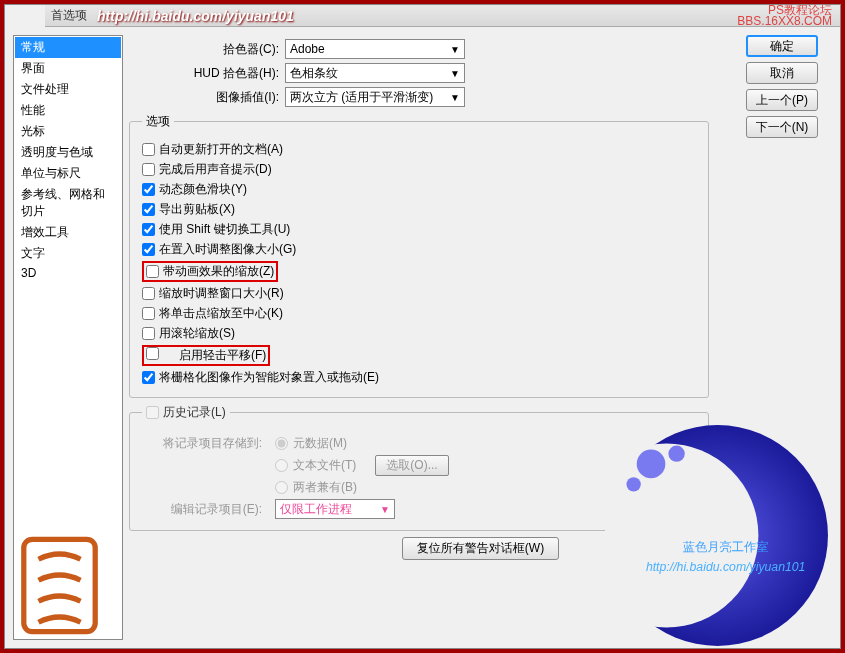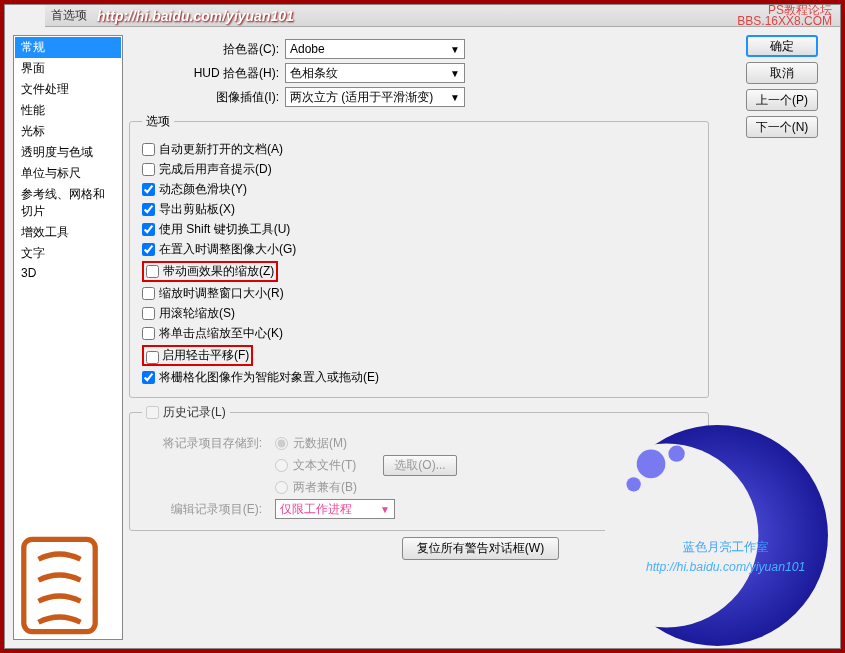--- a/index.html
+++ b/index.html
@@ -144,31 +144,31 @@
             </div>
             <div class="chk">
               <span style="display: inline-flex; align-items: center; gap: 4px; justify-content: flex-end;">
                 <input type="checkbox" style="">
                 <span>缩放时调整窗口大小(R)</span>
               </span>
             </div>
             <div class="chk">
               <span style="display: inline-flex; align-items: center; gap: 4px;">
                 <input type="checkbox" style="">
+                <span>将单击点缩放至中心(K)</span>
+              </span>
+            </div>
+            <div class="chk">
+              <span style="display: inline-flex; align-items: center; gap: 4px;">
+                <input type="checkbox" style="">
                 <span>用滚轮缩放(S)</span>
               </span>
             </div>
             <div class="chk">
-              <span style="display: inline-flex; align-items: center; gap: 4px;">
-                <input type="checkbox" style="">
-                <span>将单击点缩放至中心(K)</span>
-              </span>
-            </div>
-            <div class="chk">
-              <span class="hl" style="align-items: flex-end; gap: 3px;">
+              <span class="hl" style="align-items: flex-start; gap: 20px;">
                 <input type="checkbox" style="">
                 <span>启用轻击平移(F)</span>
               </span>
             </div>
             <div class="chk">
               <span style="display: inline-flex; align-items: center; gap: 4px;">
                 <input type="checkbox" checked="" style="">
                 <span>将栅格化图像作为智能对象置入或拖动(E)</span>
               </span>
             </div>
@@ -182,21 +182,21 @@
         </legend>
         <div class="radio-row">
           <span class="indent-lbl">将记录项目存储到:</span>
           <input type="radio" checked="" disabled="" style="">
           <span>元数据(M)</span>
         </div>
         <div class="radio-row">
           <span class="indent-lbl"></span>
           <input type="radio" disabled="" style="">
           <span>文本文件(T)</span>
-          <span class="sm-btn" style="margin-left:22px;">选取(O)...</span>
+          <span class="sm-btn" style="margin-left:14px;">选取(O)...</span>
         </div>
         <div class="radio-row">
           <span class="indent-lbl"></span>
           <input type="radio" disabled="" style="">
           <span>两者兼有(B)</span>
         </div>
         <div class="radio-row">
           <span class="indent-lbl">编辑记录项目(E):</span>
           <div class="dropdown sm" style="color:#ec4899;">
             <span>仅限工作进程</span>

